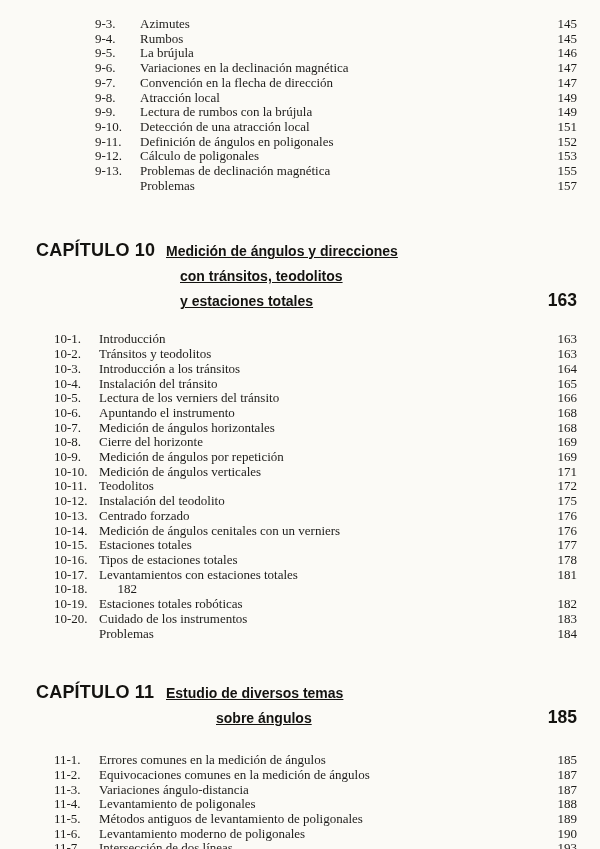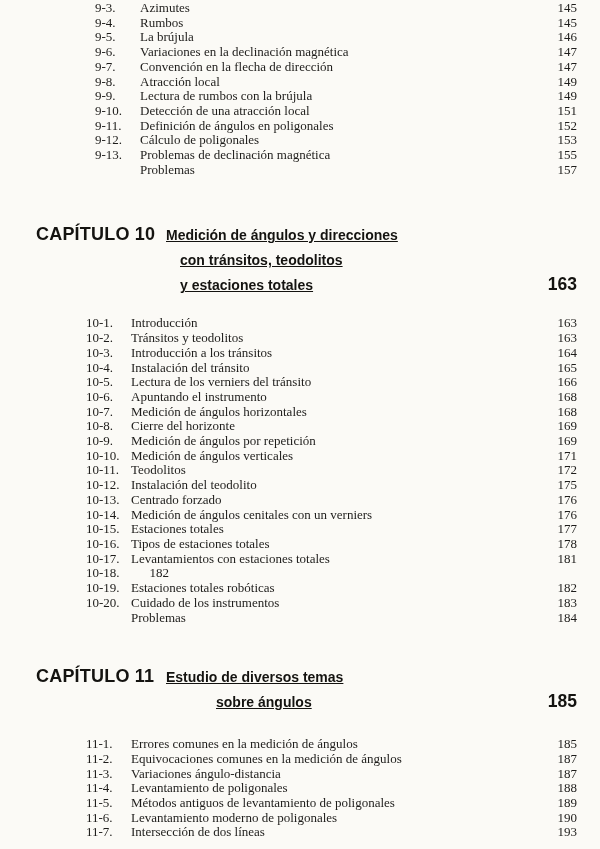--- a/index.html
+++ b/index.html
@@ -10,22 +10,22 @@
   }
   .page {
     position: relative;
     width: 600px; height: 849px;
     background: #fbfaf6;
     color: #1d1c1a;
     overflow: hidden;
   }
   
   .toc-items { margin-right: 23px; }
-  .toc-items.lvl9  { margin-left: 95px;  padding-top: 1px; }
-  .toc-items.lvl10 { margin-left: 86px; }
+  .toc-items.lvl9  { margin-left: 95px;  padding-top: 17px; }
+  .toc-items.lvl10 { margin-left: 54px; }
   .toc-items.gap-after-ch10 { margin-top: 18px; }
   .toc-items.gap-after-ch11 { margin-top: 22px; }
   .toc-row {
     display: flex;
     font-size: 13px;
     line-height: 14.7px;
     white-space: nowrap;
   }
   .toc-row .num   { flex: 0 0 45px; }
   .toc-row .title { flex: 1 1 auto; overflow: hidden; }

